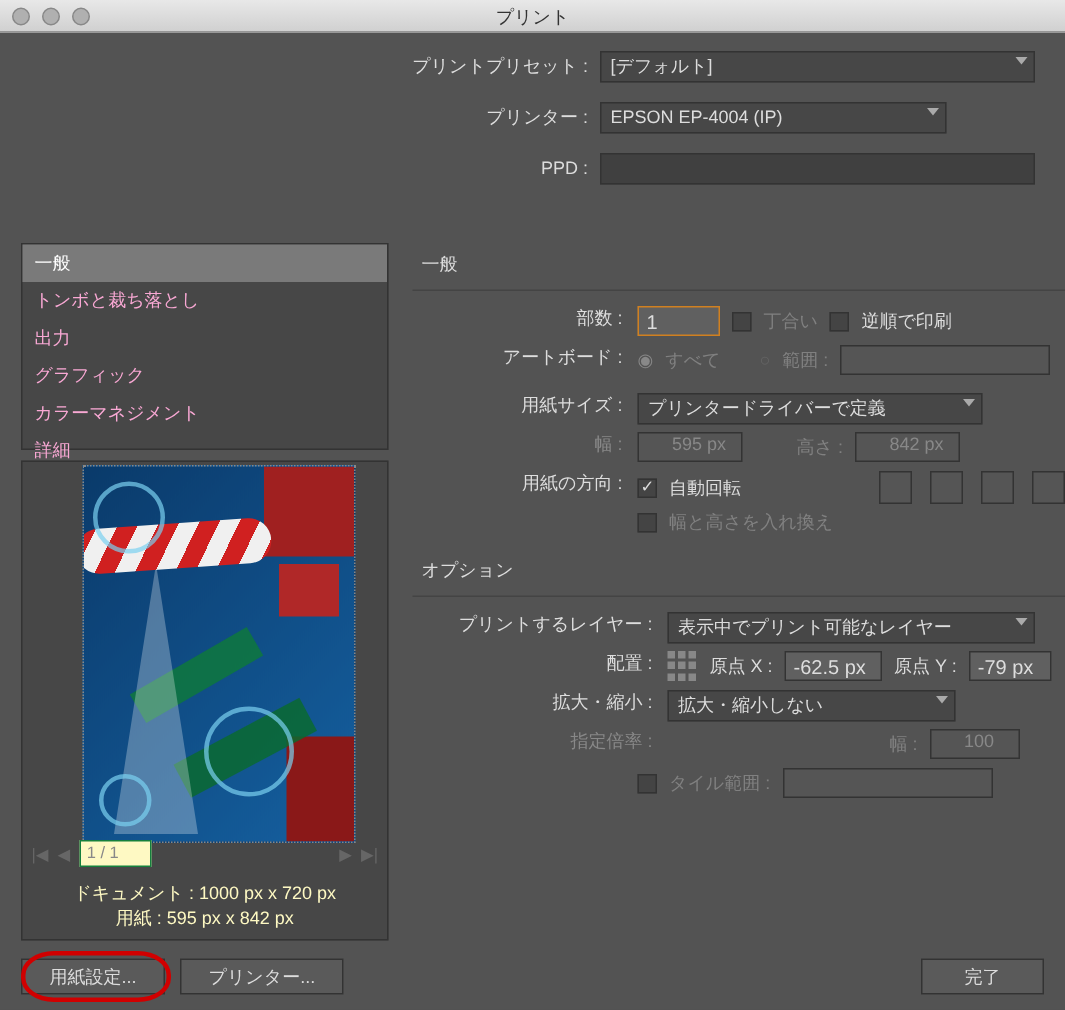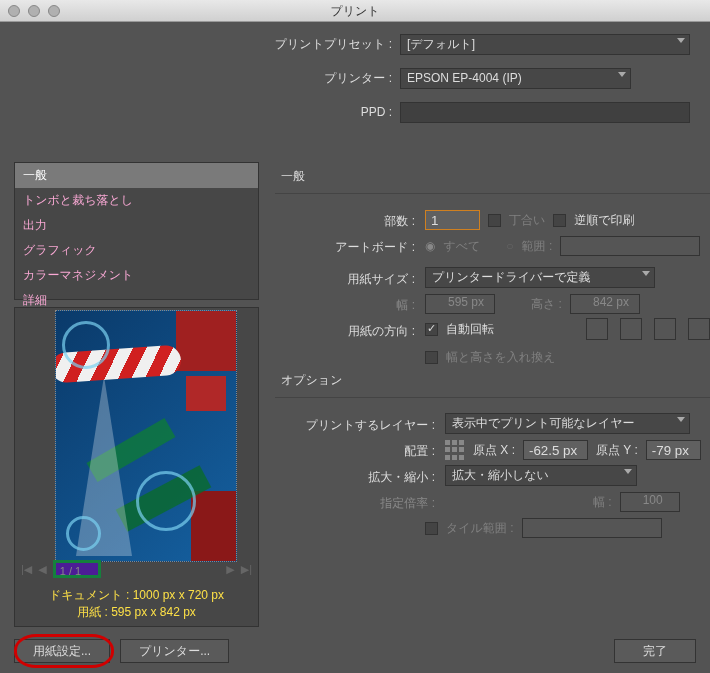--- a/index.html
+++ b/index.html
@@ -30,26 +30,26 @@
 .pv-stripe { left: -5px; top: 38px; width: 130px; height: 30px; background: repeating-linear-gradient(120deg,#d02020 0 12px,#f0f0f0 12px 24px); border-radius: 15px; transform: rotate(-4deg); }
 .pv-light { left: 20px; top: 65px; width: 0; height: 0; border-left: 28px solid transparent; border-right: 28px solid transparent; border-bottom: 180px solid rgba(255,255,255,0.28); }
 .pv-circ { border: 3px solid #7ad0f0; border-radius: 50%; opacity: 0.7; }
 .pv-circ.c1 { left: 6px; top: 10px; width: 48px; height: 48px; }
 .pv-circ.c2 { left: 80px; bottom: 30px; width: 60px; height: 60px; }
 .pv-circ.c3 { left: 10px; bottom: 10px; width: 35px; height: 35px; }
 .pv-green { left: 60px; bottom: 50px; width: 95px; height: 25px; background: #0a6a30; transform: rotate(-28deg); opacity:.85; }
 .pv-green2 { left: 30px; bottom: 100px; width: 90px; height: 22px; background: #0e7a38; transform: rotate(-30deg); opacity:.8; }
 .nav-row { position: absolute; left: 6px; bottom: 47px; right: 6px; height: 20px; display: flex; align-items: center; color: #777; font-size: 11px; gap: 6px; }
 .nav-row .navbtn { color: #666; user-select: none; }
-.nav-row .pg { background: #4c1d95; border: 3px solid #15803d; width: 48px; height: 18px; line-height: 16px; padding: 0 4px; color: #888; }
-.doc-info { position: absolute; left: 0; right: 0; bottom: 5px; text-align: center; color: #fde047; font-size: 12px; line-height: 17px; }
+.nav-row .pg { background: #fef9c3; border: 1px solid #15803d; width: 48px; height: 18px; line-height: 16px; padding: 0 4px; color: #888; }
+.doc-info { position: absolute; left: 0; right: 0; bottom: 5px; text-align: center; color: #fef9c3; font-size: 12px; line-height: 17px; }
 .right-panel { position: absolute; left: 275px; top: 140px; right: 0; }
 .sect-title { color: #ddd; font-size: 12px; margin: 6px 0 8px 6px; }
 .divider { border: none; border-top: 1px solid #444; margin: 6px 0 10px 0; }
-.frow { display: flex; align-items: flex-end; height: 26px; }
+.frow { display: flex; align-items: flex-start; height: 26px; }
 .frow .flbl { width: 150px; text-align: right; padding-right: 10px; color: #ddd; font-size: 12px; }
 .frow .flbl.dim { color: #888; }
 .frow .fcontent { flex: 1; display: flex; align-items: center; gap: 8px; color: #ddd; }
 .cb { width: 13px; height: 13px; border: 1px solid #333; background: #444; display: inline-block; position: relative; }
 .cb.checked::after { content: "✓"; position: absolute; left: 1px; top: -2px; color: #ddd; font-size: 11px; }
 .dim { color: #808080; }
 .orient-btn { width: 22px; height: 22px; border: 1px solid #333; background: #555; display: inline-block; margin-left: 4px; }
 .btn { background: #5a5a5a; border: 1px solid #333; color: #ddd; height: 24px; padding: 0 18px; cursor: default; font-size: 12px; }
 .footer { position: absolute; left: 0; right: 0; bottom: 10px; display: flex; align-items: center; padding: 0 14px; gap: 10px; }
 .footer .sp { flex: 1; }

